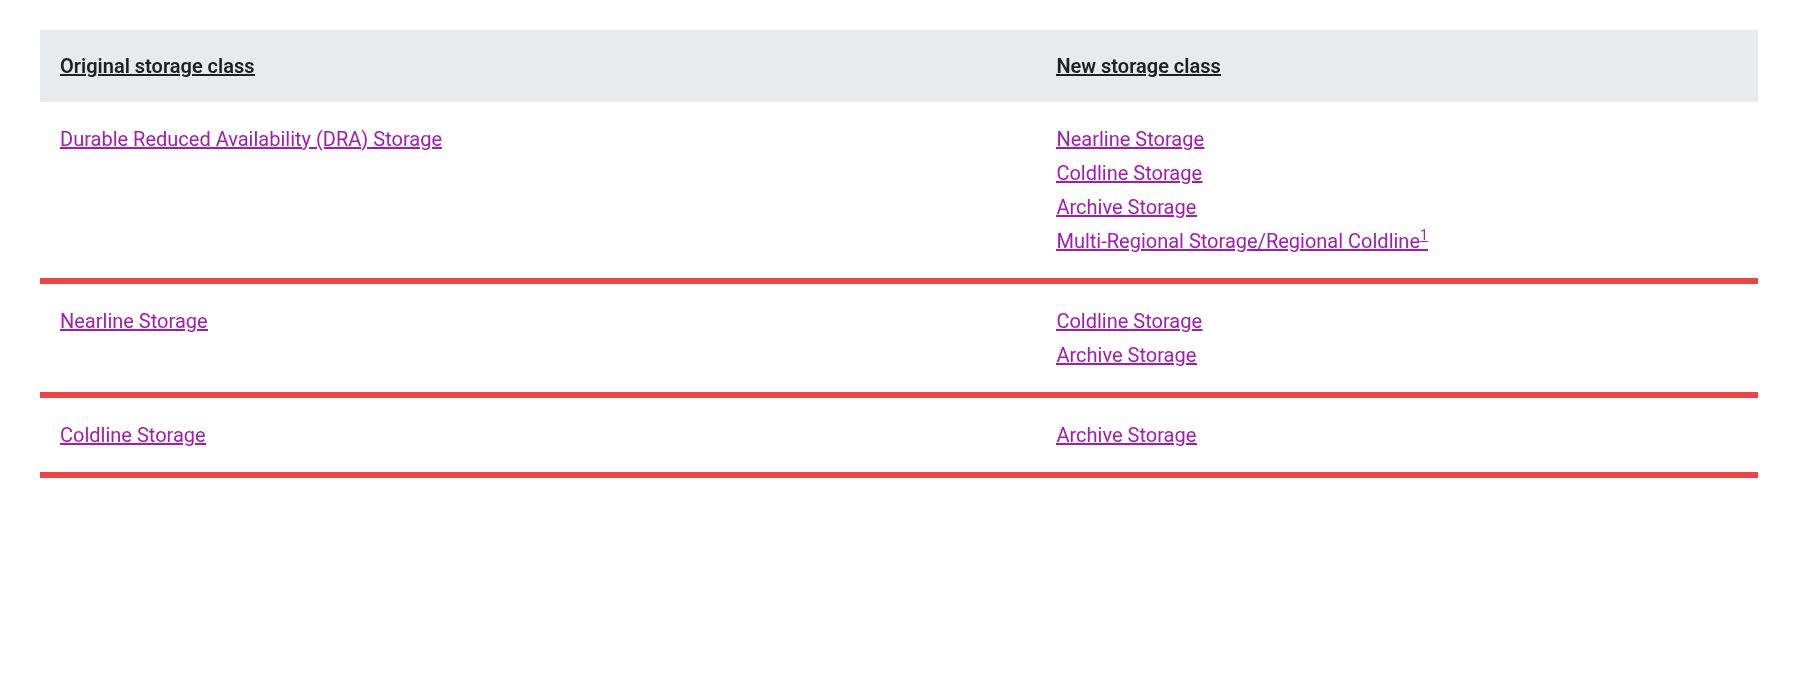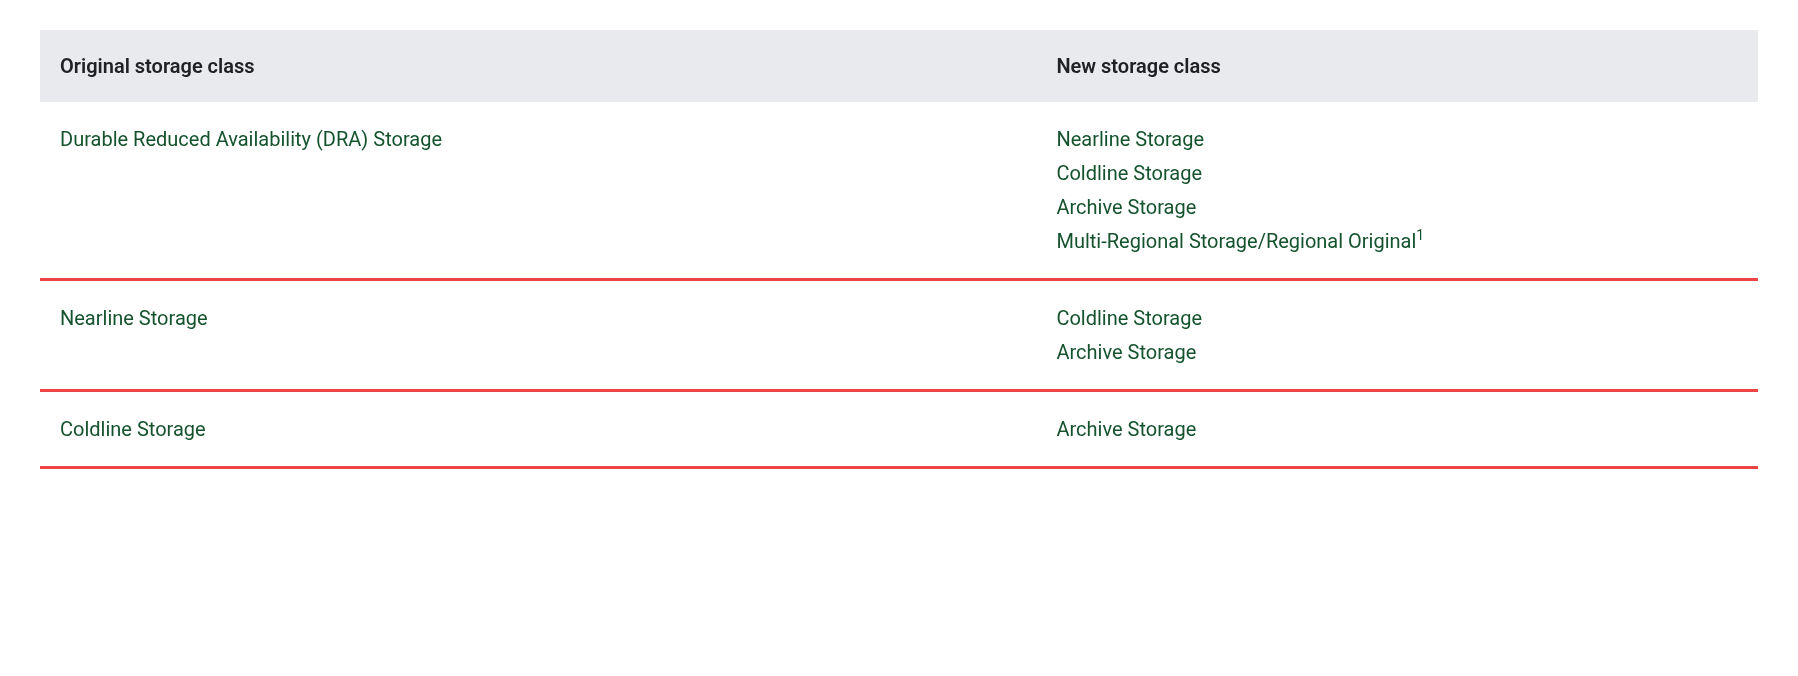--- a/index.html
+++ b/index.html
@@ -1,18 +1,19 @@
 <!DOCTYPE html>
 <html><head>
   <meta charset="utf-8">
   <style>
     * {
       margin: 0;
       padding: 0;
       box-sizing: border-box;
+      text-decoration: underline;
     }
     body {
       font-family: 'Roboto', 'Helvetica Neue', Arial, sans-serif;
       background: #ffffff;
       padding: 30px 40px;
       color: #202124;
       font-size: 20px;
     }
     table {
       width: 100%;
@@ -27,23 +28,23 @@
       font-weight: 600;
       color: #202124;
       font-size: 20px;
     }
     th:first-child {
       width: 58%;
     }
     td {
       padding: 20px;
       vertical-align: top;
-      border-bottom: 3px solid #ef4444;
+      border-bottom: 6px solid #ef4444;
       font-size: 20px;
-      color: #14532d;
+      color: #a21caf;
       line-height: 1.7;
     }
     .new-class-line {
       display: block;
     }
     sup {
       font-size: 14px;
       vertical-align: super;
     }
   </style>
@@ -57,21 +58,21 @@
       <th>New storage class</th>
     </tr>
   </thead>
   <tbody id="table-body">
   <tr>
         <td>Durable Reduced Availability (DRA) Storage</td>
         <td>
           <span class="new-class-line"><span>Nearline Storage</span></span>
           <span class="new-class-line"><span>Coldline Storage</span></span>
           <span class="new-class-line"><span>Archive Storage</span></span>
-          <span class="new-class-line"><span>Multi-Regional Storage/Regional Original</span><sup>1</sup></span>
+          <span class="new-class-line"><span>Multi-Regional Storage/Regional Coldline</span><sup>1</sup></span>
         </td>
       </tr>
       <tr>
         <td>Nearline Storage</td>
         <td>
           <span class="new-class-line"><span>Coldline Storage</span></span>
           <span class="new-class-line"><span>Archive Storage</span></span>
         </td>
       </tr>
       <tr>

